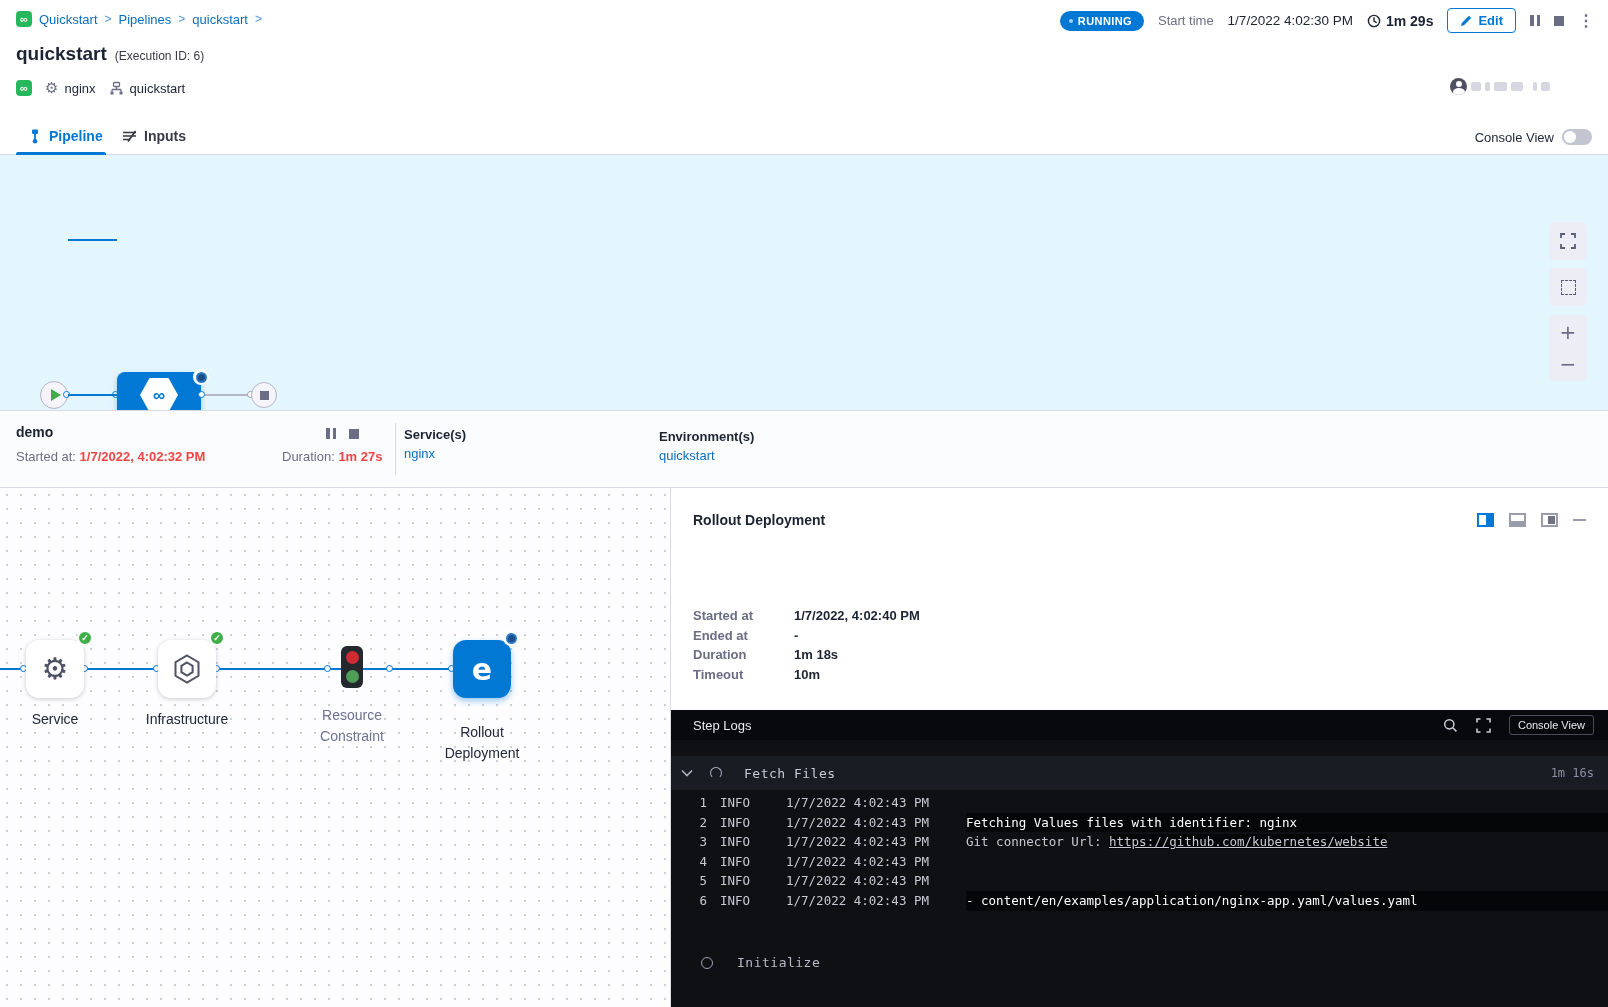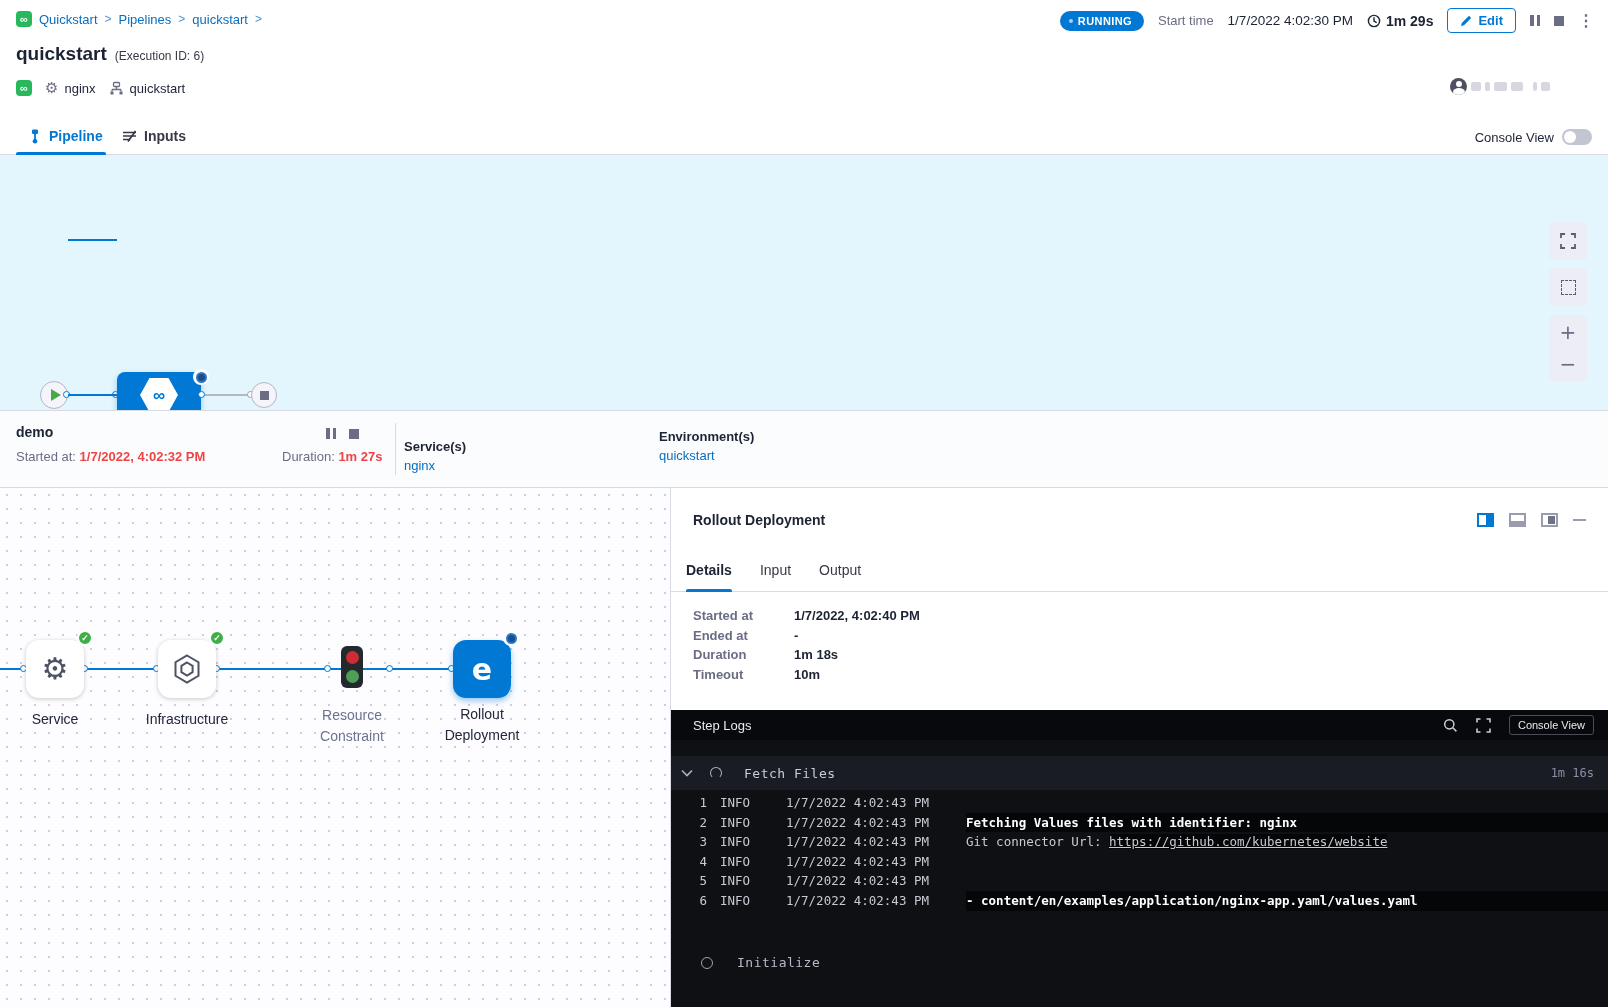--- a/index.html
+++ b/index.html
@@ -70,21 +70,21 @@
   .stage-name { position:absolute; left:16px; top:13px; font-size:14px; font-weight:bold; }
   .kv { font-size:13px; color:#6b6d85; }
   .kv b { color:#ef4444; font-weight:600; }
   .stage-started { position:absolute; left:16px; top:38px; }
   .stage-duration { position:absolute; left:282px; top:38px; }
   .stage-bar .ic-pause { position:absolute; left:326px; top:17px; }
   .stage-bar .ic-stop { position:absolute; left:349px; top:18px; }
   .stage-divider { position:absolute; left:395px; top:12px; width:1px; height:52px; background:#d9dae6; }
   .col-head { font-size:13px; font-weight:bold; color:#1c2333; }
   .col-link { font-size:13px; color:#0a6ebe; cursor:pointer; margin-top:4px; }
-  .svc-col { position:absolute; left:404px; top:28px; }
+  .svc-col { position:absolute; left:404px; top:16px; }
   .env-col { position:absolute; left:659px; top:18px; }
 
   
   .exec-canvas { position:absolute; top:488px; left:0; width:670px; height:519px; background-color:#fdfdff;
     background-image:radial-gradient(circle, #cdced9 1px, transparent 1.3px); background-size:14px 14px; }
   .exec-node { position:absolute; width:58px; height:58px; background:#fff; border-radius:13px; box-shadow:0 1px 4px rgba(40,41,61,.25); display:flex; align-items:center; justify-content:center; cursor:pointer; }
   .exec-node.blue { background:#0278d5; box-shadow:0 3px 6px rgba(2,120,213,.4); }
   .rollout-e { color:#fff; font-size:30px; font-weight:bold; font-family:"DejaVu Sans", sans-serif; }
   .gear-lg { font-family:"DejaVu Sans", sans-serif; font-size:30px; color:#4d5264; line-height:1; }
   .check-badge { position:absolute; width:16px; height:16px; border-radius:50%; background:#3fae49; border:2px solid #fdfdff; color:#fff; font-size:9px; font-weight:bold; display:flex; align-items:center; justify-content:center; }
@@ -122,21 +122,21 @@
   .section-head .chev { margin-left:10px; }
   .section-spinner { width:12px; height:12px; border-radius:50%; border:1.5px solid #aeb2bf; border-bottom-color:transparent; margin-left:17px; }
   .section-name { margin-left:22px; letter-spacing:.5px; }
   .section-dur { margin-left:auto; margin-right:14px; color:#8b8fa3; font-size:12px; }
   .log-rows { position:absolute; top:53px; left:0; width:100%; }
   .log-row { display:flex; line-height:19.6px; font-size:12.5px; color:#c7cad3; white-space:pre; }
   .log-num { width:36px; text-align:right; flex:none; }
   .log-level { width:42px; margin-left:13px; flex:none; }
   .log-time { width:180px; margin-left:24px; flex:none; }
   .log-msg { flex:1; }
-  .log-msg.hl { font-weight:bold; color:#fff; }
+  .log-msg.hl { font-weight:normal; color:#fff; }
   .log-msg.hl, .log-msg .log-link { background:#050608; }
   .log-link { text-decoration:underline; cursor:pointer; }
   .init-row { position:absolute; top:215px; left:0; width:100%; display:flex; align-items:center; color:#b6bac6; font-size:13px; cursor:pointer; }
   .init-circle { width:12px; height:12px; border-radius:50%; border:1.5px solid #9da1b0; margin-left:30px; }
   .init-name { margin-left:24px; letter-spacing:.5px; }
 
   svg { display:block; }
 </style>
 </head>
 <body>
@@ -336,46 +336,41 @@
     <div>Resource</div>
     <div>Constraint</div>
   </div>
 
   <div class="exec-node blue" style="left:453px;top:152px;">
     <span class="rollout-e">e</span>
   </div>
   <span class="spinner-badge" style="left:503px;top:142px;">
       <i></i>
     </span>
-  <div class="exec-label" style="left:427px;top:216px;width:110px;">
+  <div class="exec-label" style="left:427px;top:234px;width:110px;">
     <div>Rollout</div>
     <div>Deployment</div>
   </div>
 </div>
 
 <div class="step-panel">
   <div class="panel-title">Rollout Deployment</div>
   <div class="layout-icons">
     <span class="lo lo1">
         <i></i>
       </span>
     <span class="lo lo2">
         <i></i>
       </span>
     <span class="lo lo3">
         <i></i>
       </span>
     <span class="lo-min"></span>
   </div>
 
-  <div class="panel-tabs">
-    <span class="ptab active">Details</span>
-    <span class="ptab">Input</span>
-    <span class="ptab">Output</span>
-  </div>
 
   <div class="detail-rows">
     <div class="drow">
       <span class="dlabel">Started at</span>
         <span class="dvalue">1/7/2022, 4:02:40 PM</span>
     </div>
     <div class="drow">
       <span class="dlabel">Ended at</span>
         <span class="dvalue">-</span>
     </div>

